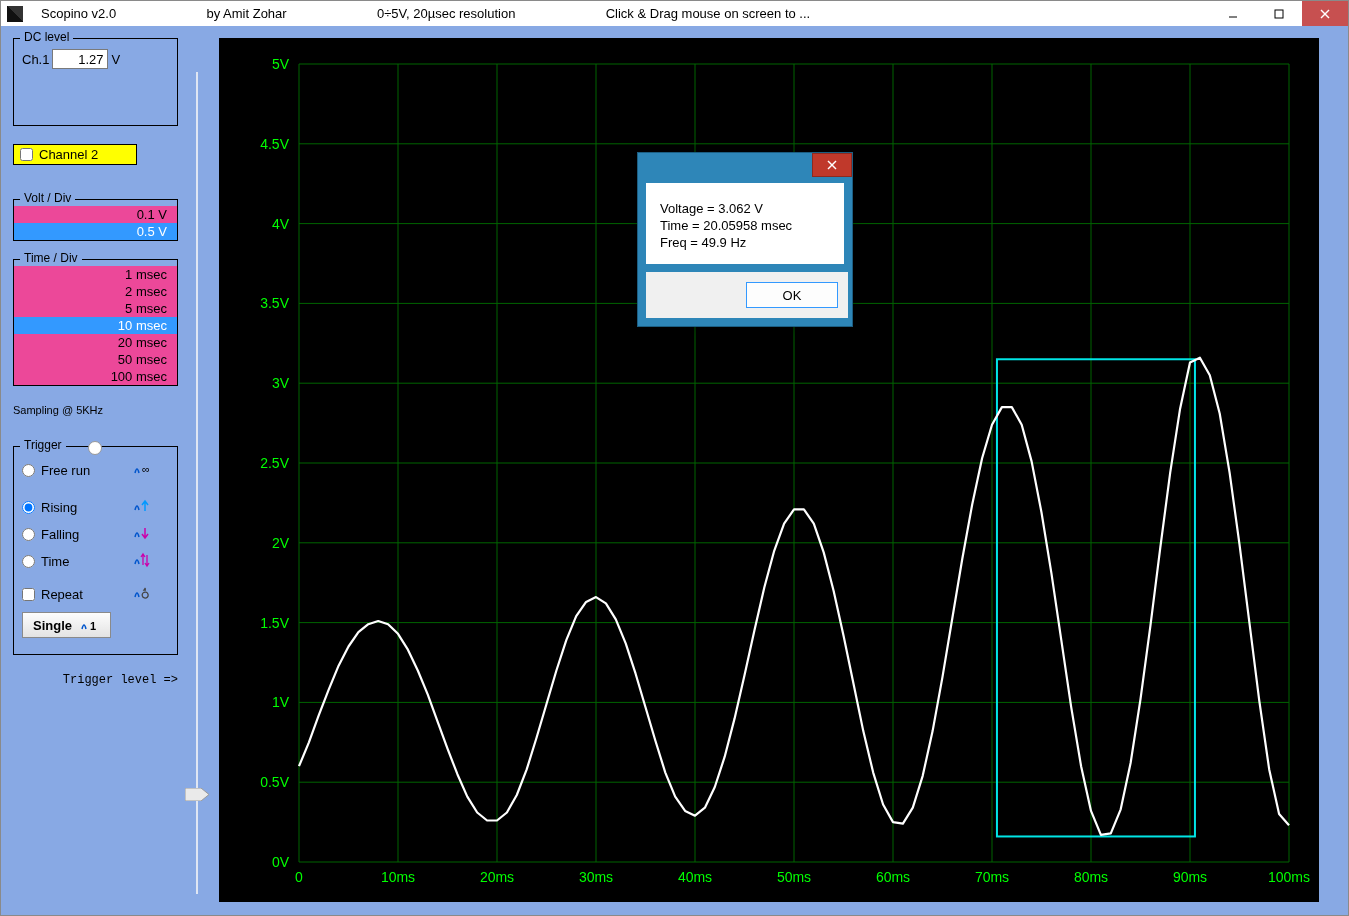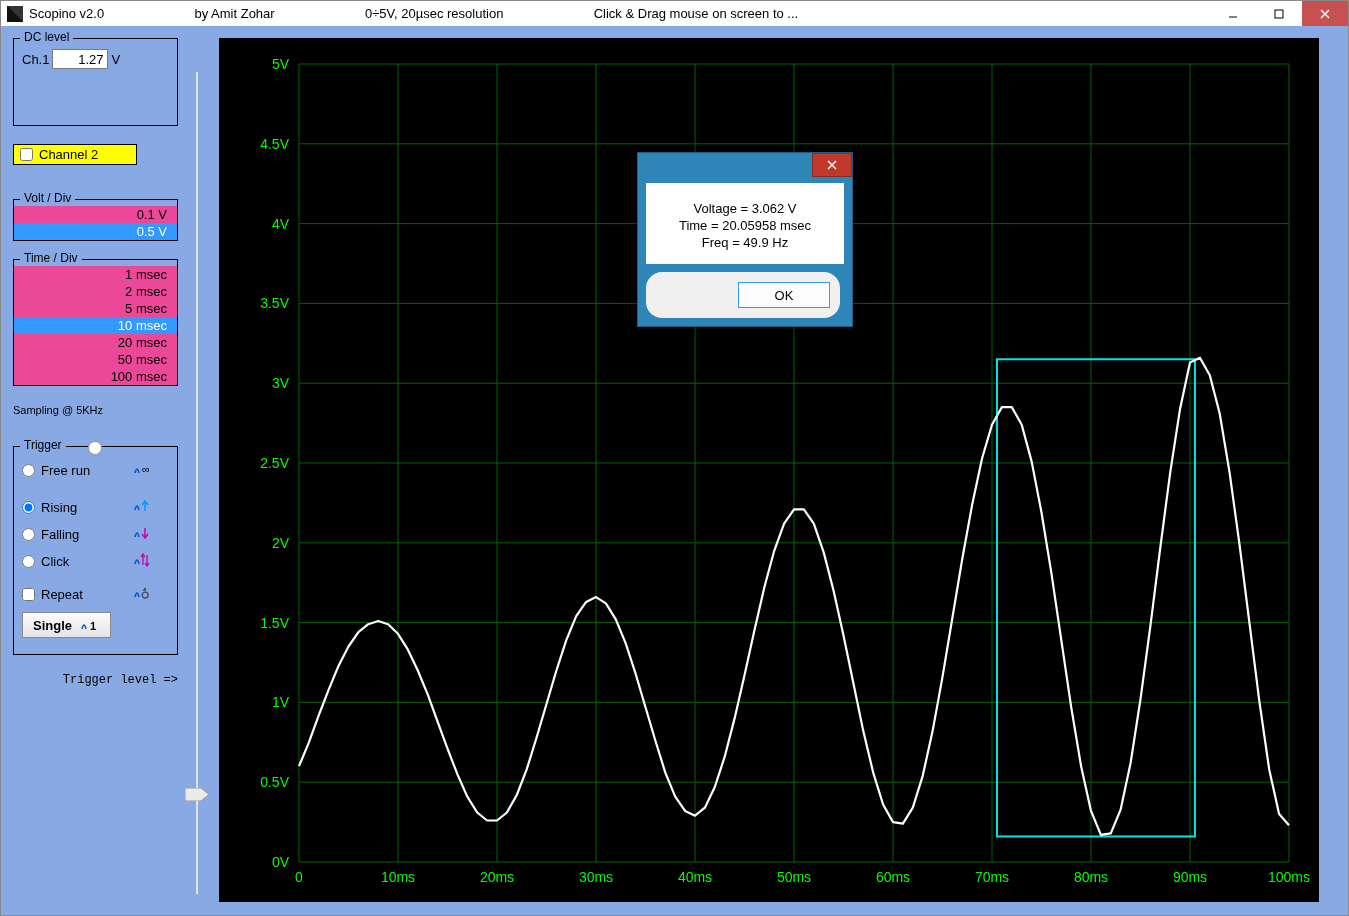--- a/index.html
+++ b/index.html
@@ -1,18 +1,18 @@
 <!DOCTYPE html>
 <html><head>
 <meta charset="utf-8">
 <style>
   html,body{margin:0;padding:0;width:1349px;height:916px;font-family:"Segoe UI",Tahoma,Arial,sans-serif;font-size:13px;overflow:hidden;background:#fff;color:#000;}
   
   .window{width:1349px;height:916px;background:#f0f0f0;border:1px solid #8a8a8a;box-sizing:border-box;position:relative;}
-  .titlebar{height:25px;display:flex;align-items:center;justify-content:flex-start;background:#fff;font-size:13px;color:#000;border-bottom:1px solid #d8d8d8;position:relative;}
+  .titlebar{height:25px;display:flex;align-items:center;justify-content:flex-start;background:#fff;font-size:13px;color:#000;border-bottom:1px solid #d8d8d8;position:relative;gap:12px;}
   .titlebar .appicon{width:16px;height:16px;margin:0 6px;background:linear-gradient(45deg,#111 0 50%,#333 50% 100%);}
   .titlebar .title-text{white-space:pre;}
   .titlebar .wbtns{position:absolute;right:0;top:0;height:25px;display:flex;}
   .wbtn{width:46px;height:25px;display:flex;align-items:center;justify-content:center;font-size:12px;background:#fff;}
   .wbtn.close{background:#c75050;color:#fff;}
   .wbtn svg{display:block;}
   
   .client{position:absolute;left:0;top:25px;right:0;bottom:0;background:#88a9e4;}
   .sidebar{position:absolute;left:12px;top:12px;width:165px;height:848px;}
   .fieldset{border:1px solid #000;position:relative;margin:0 0 18px 0;padding:10px 24px 8px 8px;}
@@ -32,26 +32,26 @@
   .trig-level-label{text-align:right;font-size:12px;margin-top:8px;font-family:Liberation Mono, monospace;}
   
   .vslider{position:absolute;left:184px;top:46px;width:24px;height:822px;}
   .vslider .track{position:absolute;left:11px;top:0;width:2px;height:100%;background:#dfe6f3;}
   .vslider .thumb{position:absolute;left:0;width:24px;height:13px;}
   .vslider .thumb svg{display:block;}
   
   .scope{position:absolute;left:218px;top:12px;width:1100px;height:864px;background:#000;}
   .scope svg{display:block;}
   
-  .modal{position:absolute;left:636px;top:126px;width:214px;background:#2e86b8;border:1px solid #1c5e82;box-shadow:0 0 12px rgba(0,0,0,.35);text-align:center;}
+  .modal{position:absolute;left:636px;top:126px;width:214px;background:#2e86b8;border:1px solid #1c5e82;box-shadow:0 0 12px rgba(0,0,0,.35);}
   .modal .m-titlebar{height:30px;position:relative;}
   .modal .m-close{position:absolute;right:0;top:0;width:38px;height:22px;background:#c0392b;color:#fff;display:flex;align-items:center;justify-content:center;border:1px solid #8e2a20;font-size:12px;}
   .modal .m-body{background:#fff;margin:0 8px 8px 8px;padding:18px 14px 12px 14px;font-size:13px;}
   .modal .m-body .line{margin-bottom:2px;}
-  .modal .m-foot{background:#f0f0f0;margin:0 12px 8px 8px;padding:10px;display:flex;justify-content:flex-end;border-radius:16px;}
+  .modal .m-foot{background:#f0f0f0;margin:0 4px 8px 8px;padding:10px;display:flex;justify-content:flex-end;}
   .okbtn{width:90px;height:24px;border:1px solid #3399ff;background:#fdfdfd;font-size:13px;display:flex;align-items:center;justify-content:center;}
   .trig-ind{position:absolute;left:74px;top:-6px;width:12px;height:12px;border-radius:50%;background:#fff;border:1px solid #999;}
 </style>
 </head>
 <body>
 
 <div class="window">
   <div class="titlebar">
     <div class="appicon"></div>
     <span class="title-text">Scopino v2.0                         by Amit Zohar                         0÷5V, 20µsec resolution                         Click &amp; Drag mouse on screen to ...</span>
@@ -141,21 +141,21 @@
           <input type="radio" name="trig" style="">
           <span>Falling</span>
           <span class="icon"><svg width="20" height="16">
                 <path d="M2 12 Q4 4 6 12" fill="none" stroke="#0055cc" stroke-width="1.5"></path>
                 <path d="M12 3 L12 12 M9 9 L12 13 L15 9" fill="none" stroke="#cc00aa" stroke-width="1.5"></path>
               </svg></span>
         </label>
 
         <label class="trig-row">
           <input type="radio" name="trig" style="">
-          <span>Click</span>
+          <span>Time</span>
           <span class="icon"><svg width="20" height="16">
                 <path d="M2 12 Q4 4 6 12" fill="none" stroke="#0055cc" stroke-width="1.5"></path>
                 <path d="M10 3 L10 13 M8 5 L10 2 L12 5 M14 3 L14 13 M12 11 L14 14 L16 11" fill="none" stroke="#cc00aa" stroke-width="1.3"></path>
               </svg></span>
         </label>
 
         <label class="trig-row" style="margin-top:14px;">
           <input type="checkbox" style="">
           <span>Repeat</span>
           <span class="icon"><svg width="20" height="16">

